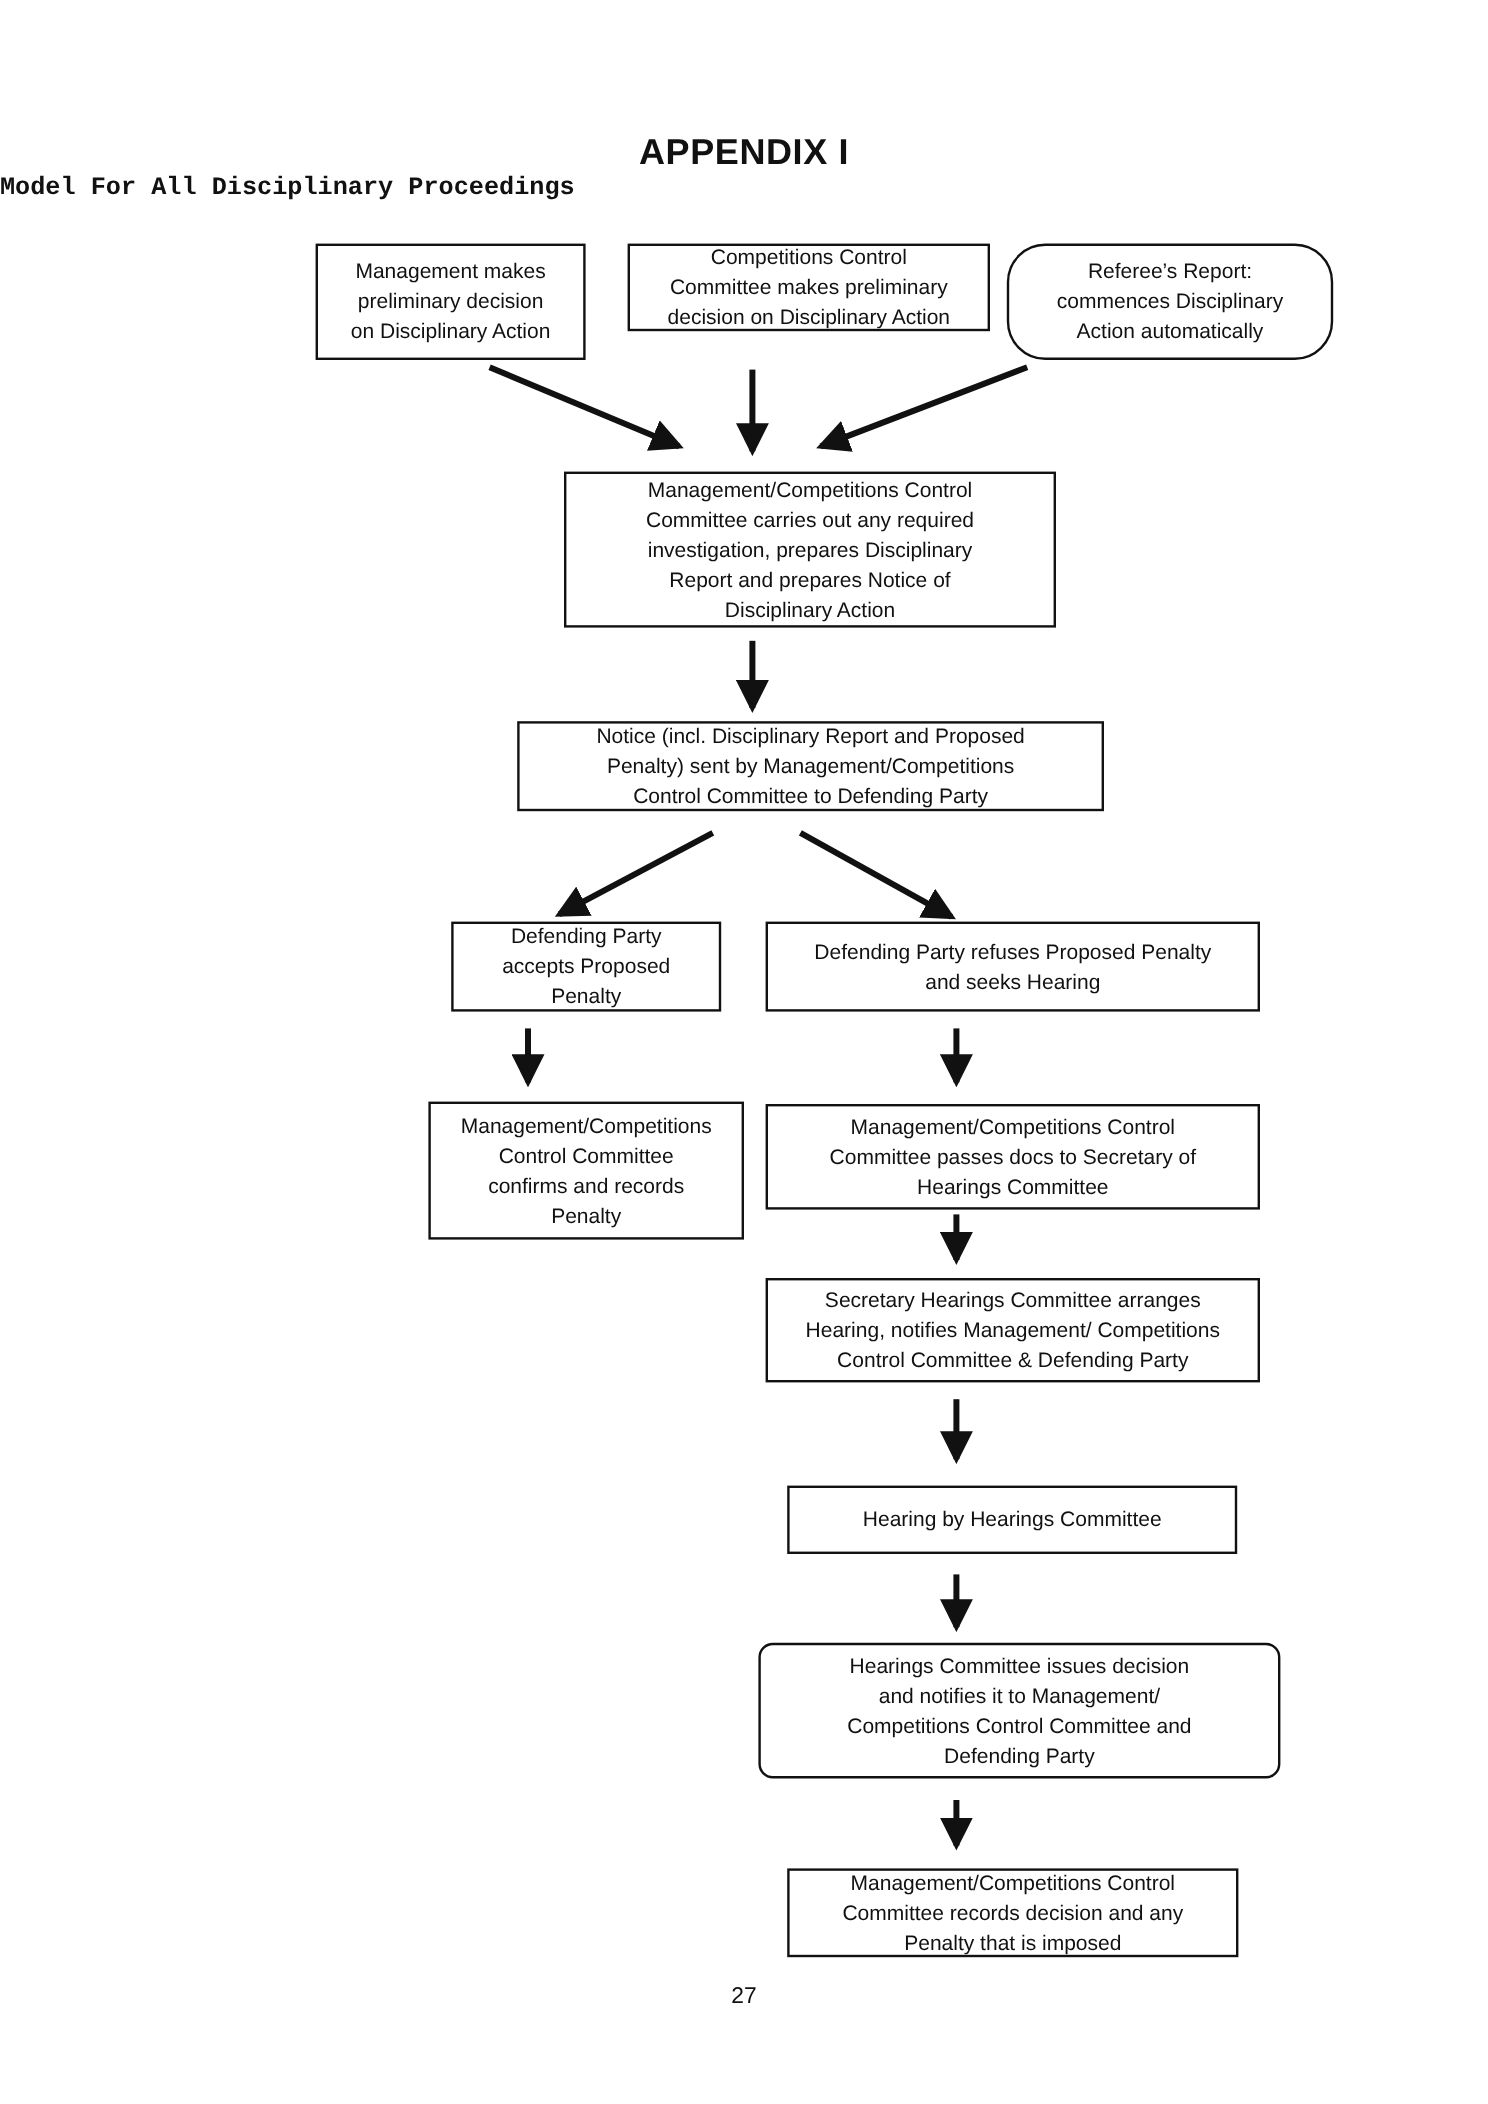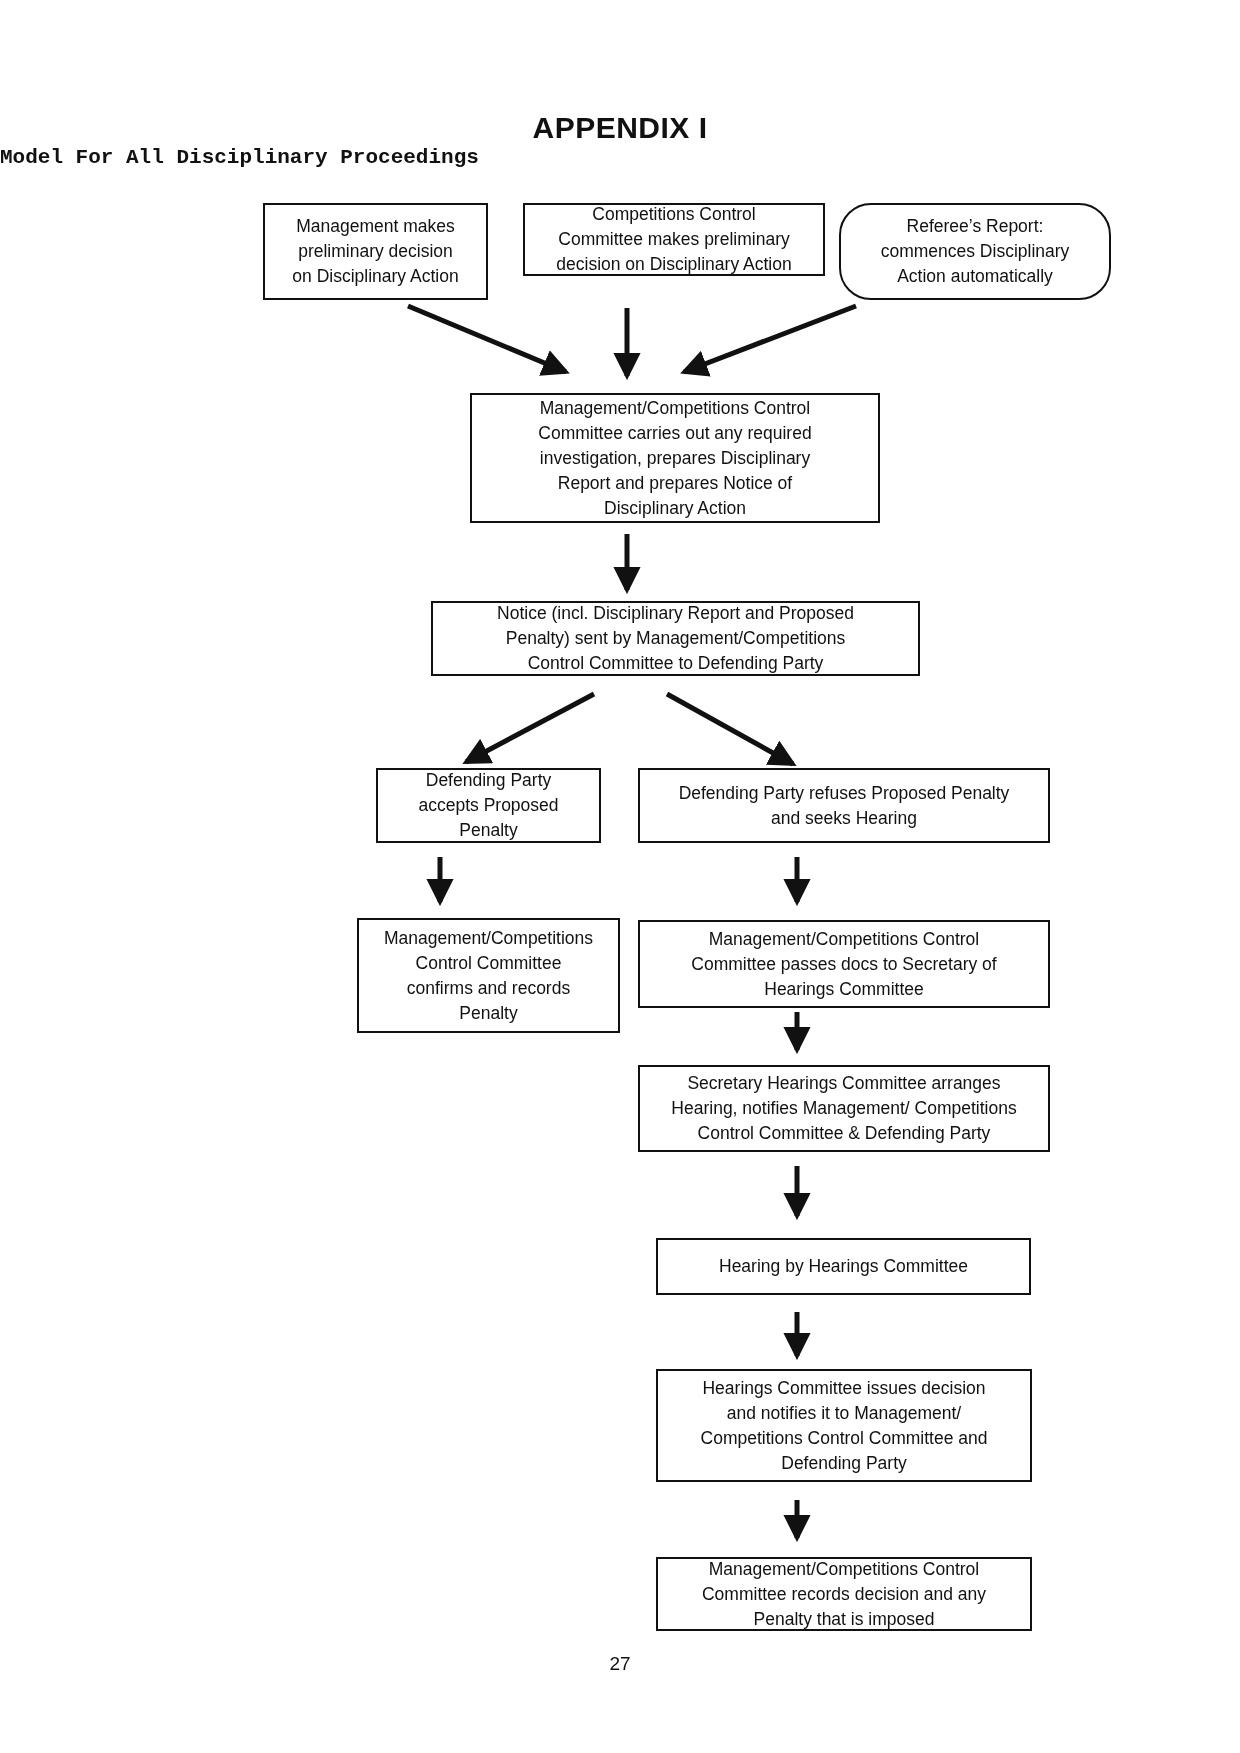--- a/index.html
+++ b/index.html
@@ -124,21 +124,21 @@
   <div class="node" style="left:590px; top:920px; width:412px; height:88px;">Management/Competitions Control
 Committee passes docs to Secretary of
 Hearings Committee</div>
 
   <div class="node" style="left:608px; top:1238px; width:375px; height:57px;">Hearing by Hearings Committee</div>
 
   <div class="node" style="left:590px; top:1065px; width:412px; height:87px;">Secretary Hearings Committee arranges
 Hearing, notifies Management/ Competitions
 Control Committee &amp; Defending Party</div>
 
-  <div class="node" style="left:608px; top:1369px; width:376px; height:113px;">Hearings Committee issues decision
+  <div class="node" style="left:584px; top:1369px; width:435px; height:113px;border-radius:12px;">Hearings Committee issues decision
 and notifies it to Management/
 Competitions Control Committee and
 Defending Party</div>
 
   <div class="node" style="left:608px; top:1557px; width:376px; height:74px;">Management/Competitions Control
 Committee records decision and any
 Penalty that is imposed</div>
 
   <svg class="arrow-layer" viewBox="0 0 1240 1753" xmlns="http://www.w3.org/2000/svg">
     <defs>

